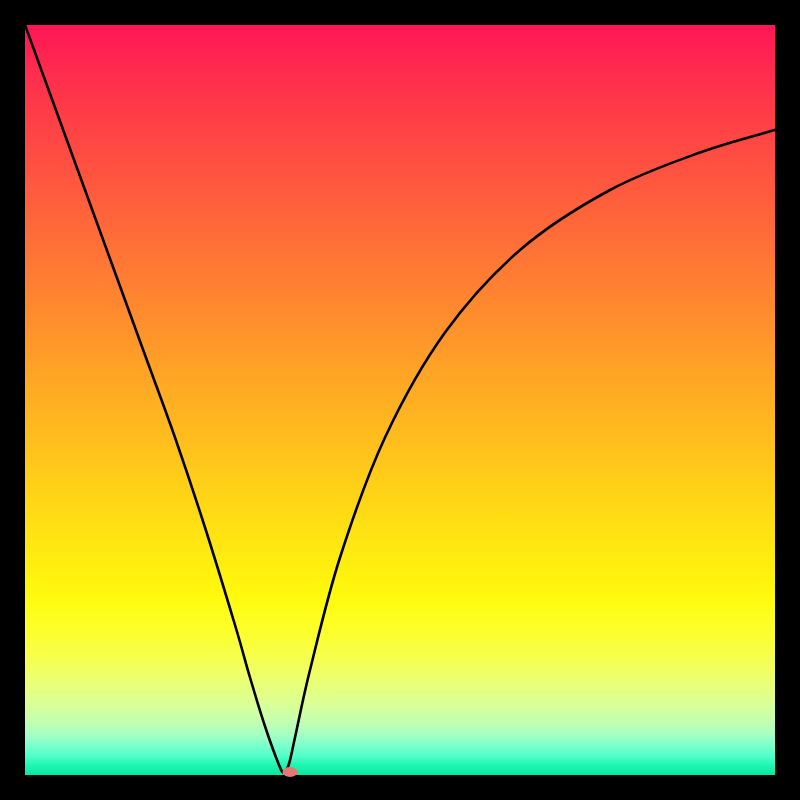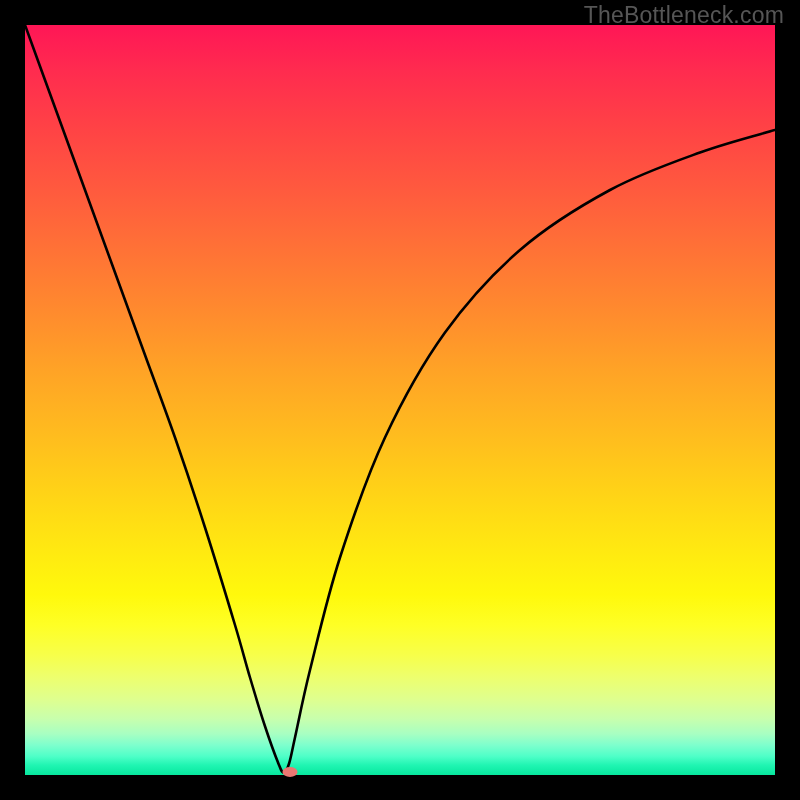--- a/index.html
+++ b/index.html
@@ -61,20 +61,19 @@
     height: 10px;
     border-radius: 50%;
     background: #e97772;
     transform: translate(-50%, -50%);
   }
 </style>
 </head>
 <body>
 
 <div class="frame">
-  <div class="watermark">TheBottleneck.com</div>
   <div class="plot">
     <svg class="curve" viewBox="0 0 750 750" preserveAspectRatio="none">
       <path fill="none" stroke="#000" stroke-width="2.6" stroke-linecap="round" stroke-linejoin="round" d="M 0.00 0.00 C 5.00 13.75, 20.00 55.00, 30.00 82.50 C 40.00 110.00, 50.00 137.50, 60.00 165.00 C 70.00 192.50, 80.00 220.00, 90.00 247.50 C 100.00 275.00, 110.00 302.50, 120.00 330.00 C 130.00 357.50, 140.00 383.75, 150.00 412.50 C 160.00 441.25, 170.00 471.25, 180.00 502.50 C 190.00 533.75, 202.50 575.00, 210.00 600.00 C 217.50 625.00, 220.00 635.63, 225.00 652.50 C 230.00 669.38, 235.25 686.88, 240.00 701.25 C 244.75 715.63, 250.37 731.00, 253.50 738.75 C 256.63 746.50, 257.00 747.75, 258.75 747.75 C 260.50 747.75, 262.13 744.63, 264.00 738.75 C 265.88 732.88, 266.50 728.13, 270.00 712.50 C 273.50 696.88, 277.50 675.00, 285.00 645.00 C 292.50 615.00, 302.50 571.25, 315.00 532.50 C 327.50 493.75, 342.50 450.00, 360.00 412.50 C 377.50 375.00, 397.50 338.75, 420.00 307.50 C 442.50 276.25, 467.50 248.75, 495.00 225.00 C 522.50 201.25, 555.00 181.25, 585.00 165.00 C 615.00 148.75, 647.50 137.50, 675.00 127.50 C 702.50 117.50, 737.50 108.75, 750.00 105.00" id="curvePath"></path>
     </svg>
     <div class="marker" id="marker" style="left: 264.75px; top: 747px;"></div>
   </div>
 </div>
 
 </body></html>

